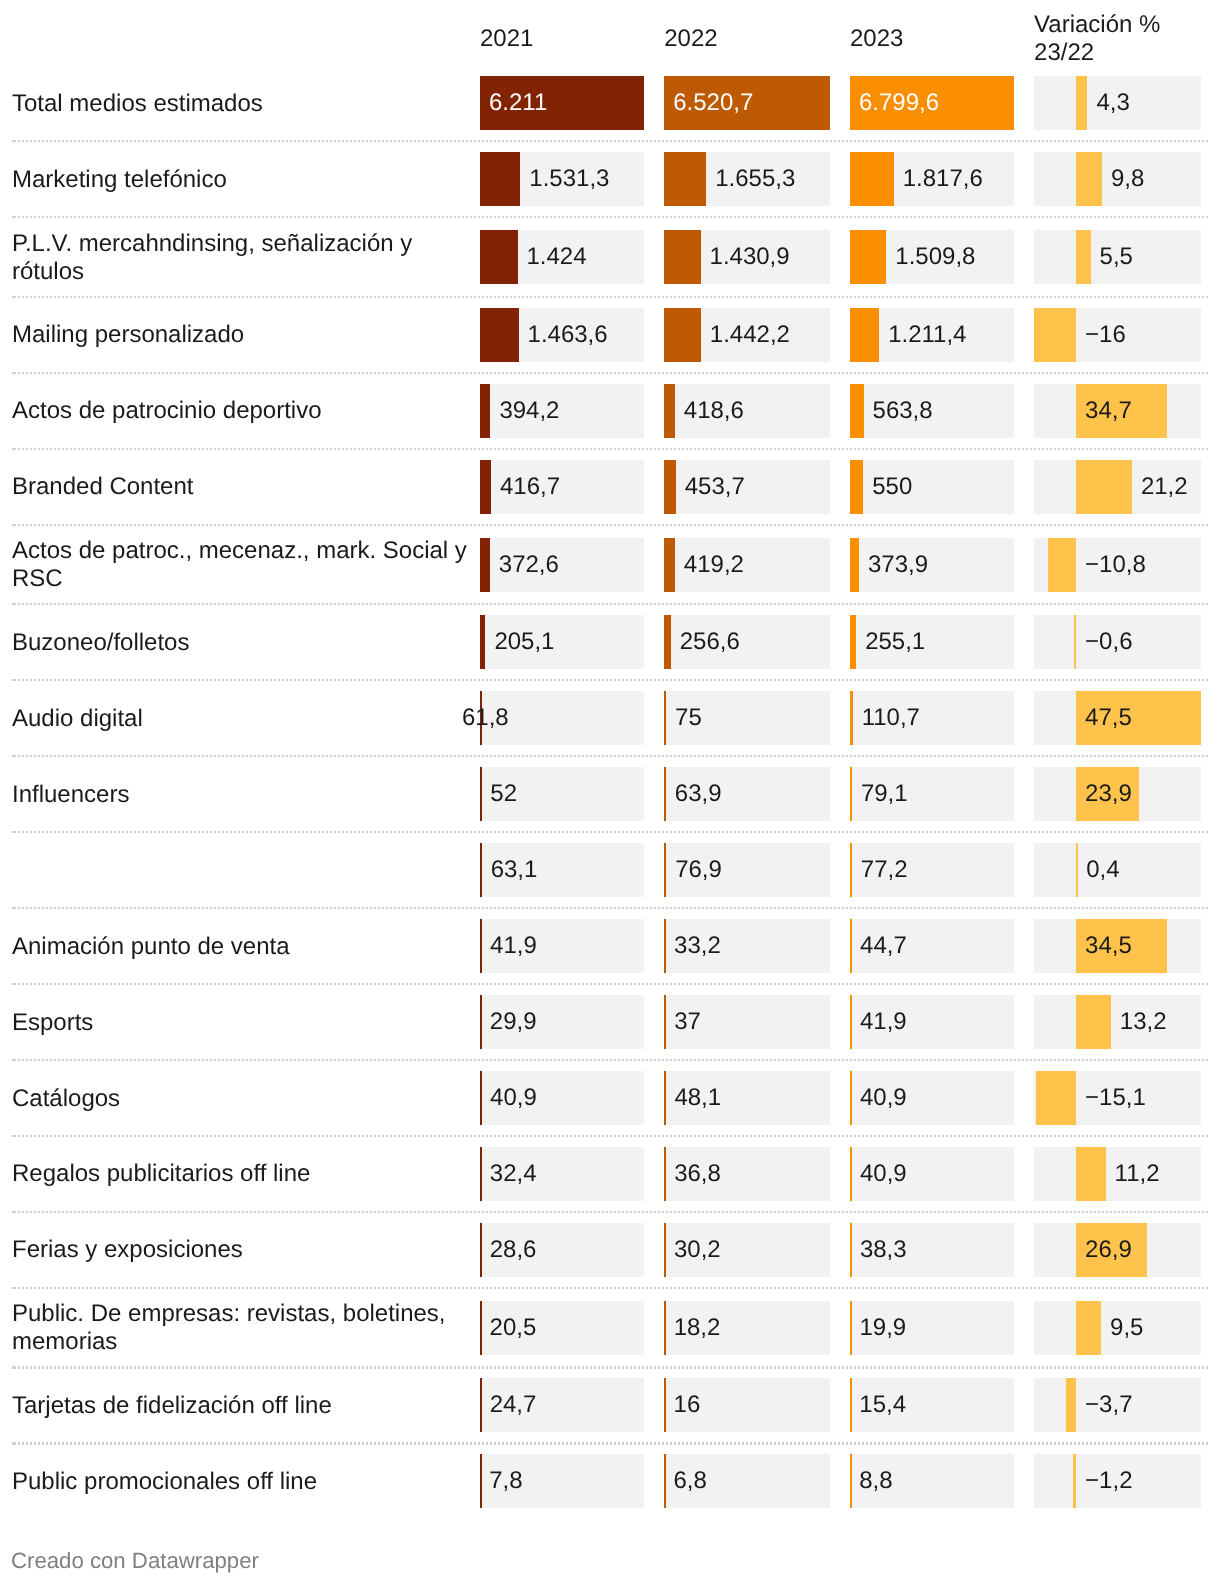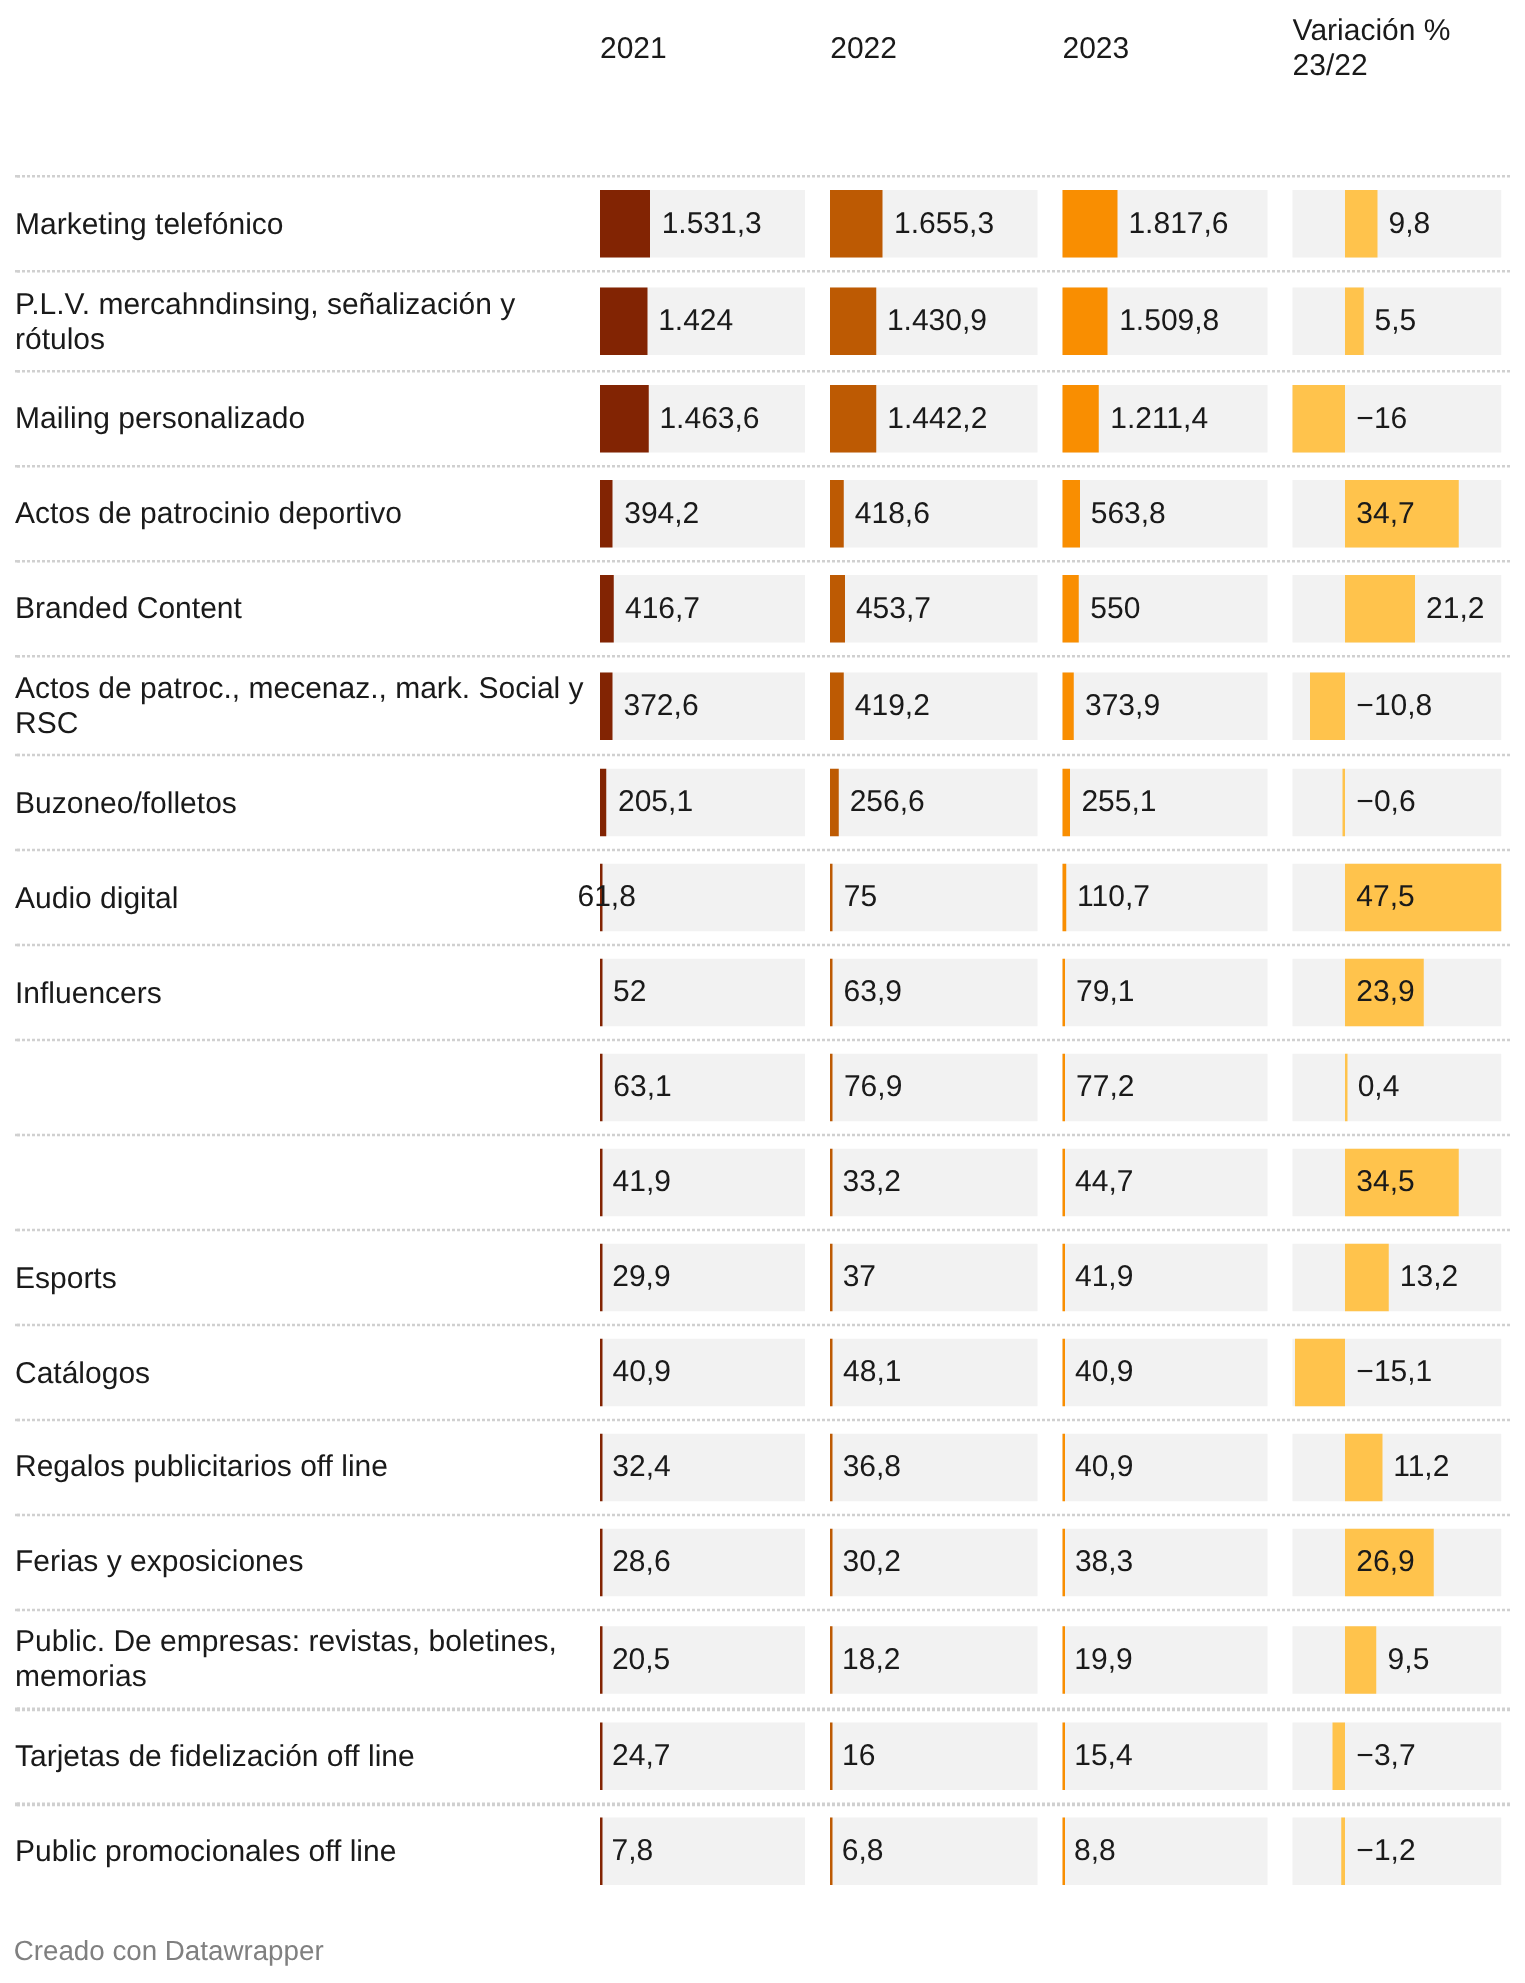--- a/index.html
+++ b/index.html
@@ -29,20 +29,35 @@
   .credit{position:absolute;left:11px;top:1548px;font-size:22.2px;line-height:26px;color:#808080;transform:translateZ(0);}
 </style>
 </head>
 <body>
 
 <div id="chart">
 <div class="hdr" style="left:480.0px;width:163.6px">2021</div>
 <div class="hdr" style="left:664.2px;width:165.6px">2022</div>
 <div class="hdr" style="left:850.0px;width:163.7px">2023</div>
 <div class="hdr" style="left:1034.1px;width:135.0px">Variación % 23/22</div>
+<div class="row" style="top:65.40px;height:75.96px;width:1220px">
+<div class="rlabel" style="left:12.0px;top:24.48px;width:458.0px">Total medios estimados</div>
+<div class="track" style="left:480.0px;top:10.98px;width:163.6px"></div>
+<div class="bar" style="left:480.0px;top:10.98px;width:163.60px;background:#822403"></div>
+<div class="val inv" style="left:489.00px;top:10.98px">6.211</div>
+<div class="track" style="left:664.2px;top:10.98px;width:165.6px"></div>
+<div class="bar" style="left:664.2px;top:10.98px;width:165.60px;background:#bd5a03"></div>
+<div class="val inv" style="left:673.20px;top:10.98px">6.520,7</div>
+<div class="track" style="left:850.0px;top:10.98px;width:163.7px"></div>
+<div class="bar" style="left:850.0px;top:10.98px;width:163.70px;background:#f98e01"></div>
+<div class="val inv" style="left:859.00px;top:10.98px">6.799,6</div>
+<div class="track" style="left:1034.1px;top:10.98px;width:166.9px"></div>
+<div class="bar" style="left:1076.10px;top:10.98px;width:11.32px;background:#ffc34c"></div>
+<div class="val" style="left:1096.42px;top:10.98px">4,3</div>
+</div>
 <div class="row" style="top:141.36px;height:75.96px;width:1220px">
 <div class="rline"></div>
 <div class="rlabel" style="left:12.0px;top:24.48px;width:458.0px">Marketing telefónico</div>
 <div class="track" style="left:480.0px;top:10.98px;width:163.6px"></div>
 <div class="bar" style="left:480.0px;top:10.98px;width:40.33px;background:#822403"></div>
 <div class="val" style="left:529.33px;top:10.98px">1.531,3</div>
 <div class="track" style="left:664.2px;top:10.98px;width:165.6px"></div>
 <div class="bar" style="left:664.2px;top:10.98px;width:42.04px;background:#bd5a03"></div>
 <div class="val" style="left:715.24px;top:10.98px">1.655,3</div>
 <div class="track" style="left:850.0px;top:10.98px;width:163.7px"></div>
@@ -190,20 +205,21 @@
 <div class="val" style="left:675.15px;top:10.98px">76,9</div>
 <div class="track" style="left:850.0px;top:10.98px;width:163.7px"></div>
 <div class="bar" style="left:850.0px;top:10.98px;width:2.00px;background:#f98e01"></div>
 <div class="val" style="left:860.86px;top:10.98px">77,2</div>
 <div class="track" style="left:1034.1px;top:10.98px;width:166.9px"></div>
 <div class="bar" style="left:1076.10px;top:10.98px;width:2.00px;background:#ffc34c"></div>
 <div class="val" style="left:1086.15px;top:10.98px">0,4</div>
 </div>
 <div class="row" style="top:908.14px;height:75.96px;width:1220px">
 <div class="rline"></div>
+<div class="rlabel" style="left:12.0px;top:24.48px;width:458.0px">Animación punto de venta</div>
 <div class="track" style="left:480.0px;top:10.98px;width:163.6px"></div>
 <div class="bar" style="left:480.0px;top:10.98px;width:2.00px;background:#822403"></div>
 <div class="val" style="left:490.10px;top:10.98px">41,9</div>
 <div class="track" style="left:664.2px;top:10.98px;width:165.6px"></div>
 <div class="bar" style="left:664.2px;top:10.98px;width:2.00px;background:#bd5a03"></div>
 <div class="val" style="left:674.04px;top:10.98px">33,2</div>
 <div class="track" style="left:850.0px;top:10.98px;width:163.7px"></div>
 <div class="bar" style="left:850.0px;top:10.98px;width:2.00px;background:#f98e01"></div>
 <div class="val" style="left:860.08px;top:10.98px">44,7</div>
 <div class="track" style="left:1034.1px;top:10.98px;width:166.9px"></div>

